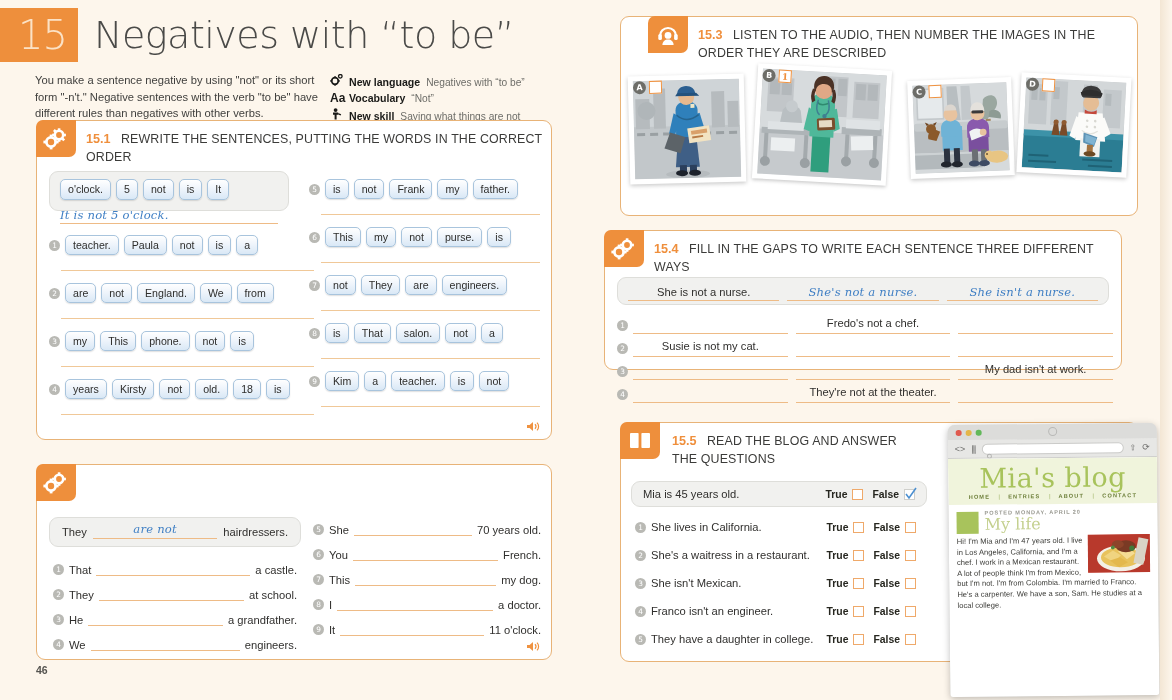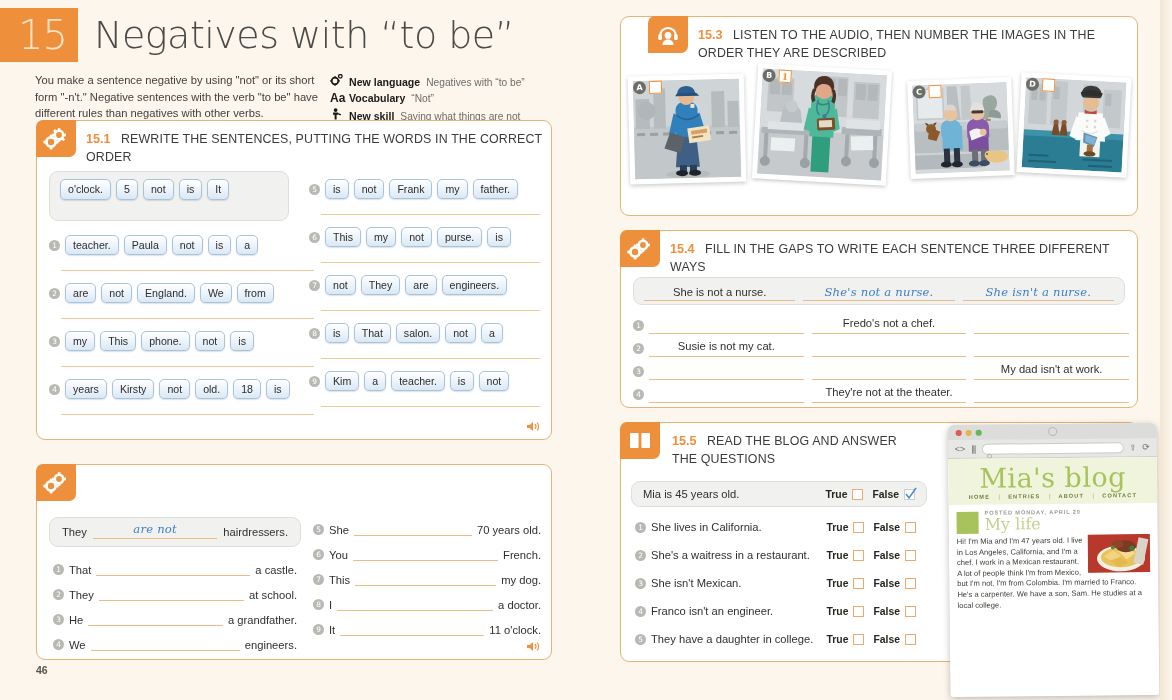--- a/index.html
+++ b/index.html
@@ -199,27 +199,30 @@
                 <rect x="12.4" y="13.6" width="3.2" height="2.8"></rect>
             </g>
           </svg>
         </div>
         <div class="ex-head-txt">
           <span class="ex-num">15.1</span>
           <span class="ex-title">REWRITE THE SENTENCES, PUTTING THE WORDS IN THE CORRECT ORDER</span>
         </div>
       </div>
 
-      <div class="example-box" style="position:absolute; left:12px; top:50px; width:240px; height:50px; padding:7px 10px 0;">
+      <div class="example-box" style="position:absolute; left:12px; top:50px; width:240px; height:40px; padding:7px 10px 0;">
         <div class="tilewrap" style="gap:5px;">
           <span class="tile">o'clock.</span>
           <span class="tile">5</span>
           <span class="tile">not</span>
           <span class="tile">is</span>
           <span class="tile">It</span>
+        </div>
+        <div class="answer-line" style="margin-top:5px;">
+          <span class="hand">It is not 5 o'clock.</span>
         </div>
       </div>
 
       <div style="position:absolute; left:12px; top:112px; width:270px;">
         <div class="exrow" style="height:24px;">
           <span class="qnum">1</span>
           <span class="tilewrap">
             <span class="tile">teacher.</span>
             <span class="tile">Paula</span>
             <span class="tile">not</span>
@@ -649,21 +652,21 @@
             <ellipse cx="67" cy="73" rx="6" ry="2.6" fill="#6d4a24"></ellipse>
           </svg>
         </div>
         <div class="pbadge">
           <span class="pletter">D</span>
           <span class="pbox"></span>
         </div>
       </div>
     </div>
 
-    <div class="ex" style="left:34px; top:230px; width:518px; height:178px;">
+    <div class="ex" style="left:18px; top:230px; width:518px; height:140px;">
       <div class="ex-head">
         <div class="ex-icon">
           <svg width="26" height="23" viewBox="0 0 26 23">
             <circle cx="16" cy="8" r="4.2" fill="none" stroke="#fff" stroke-width="2.6"></circle>
             <g fill="#fff">
               <rect x="14.8" y="1.3" width="2.6" height="3"></rect>
                 <rect x="14.8" y="11.8" width="2.6" height="3"></rect>
               <rect x="9.1" y="6.7" width="3" height="2.6"></rect>
                 <rect x="19.9" y="6.7" width="3" height="2.6"></rect>
             </g>

